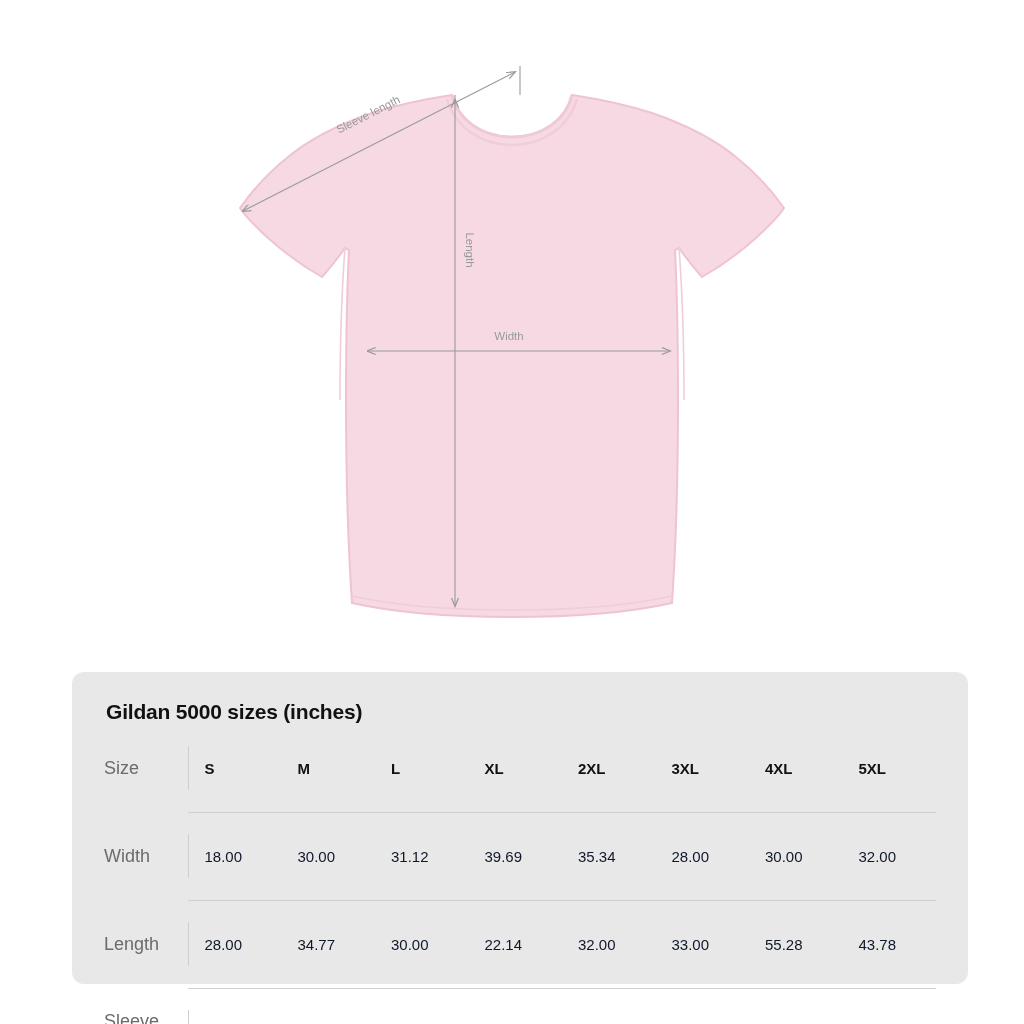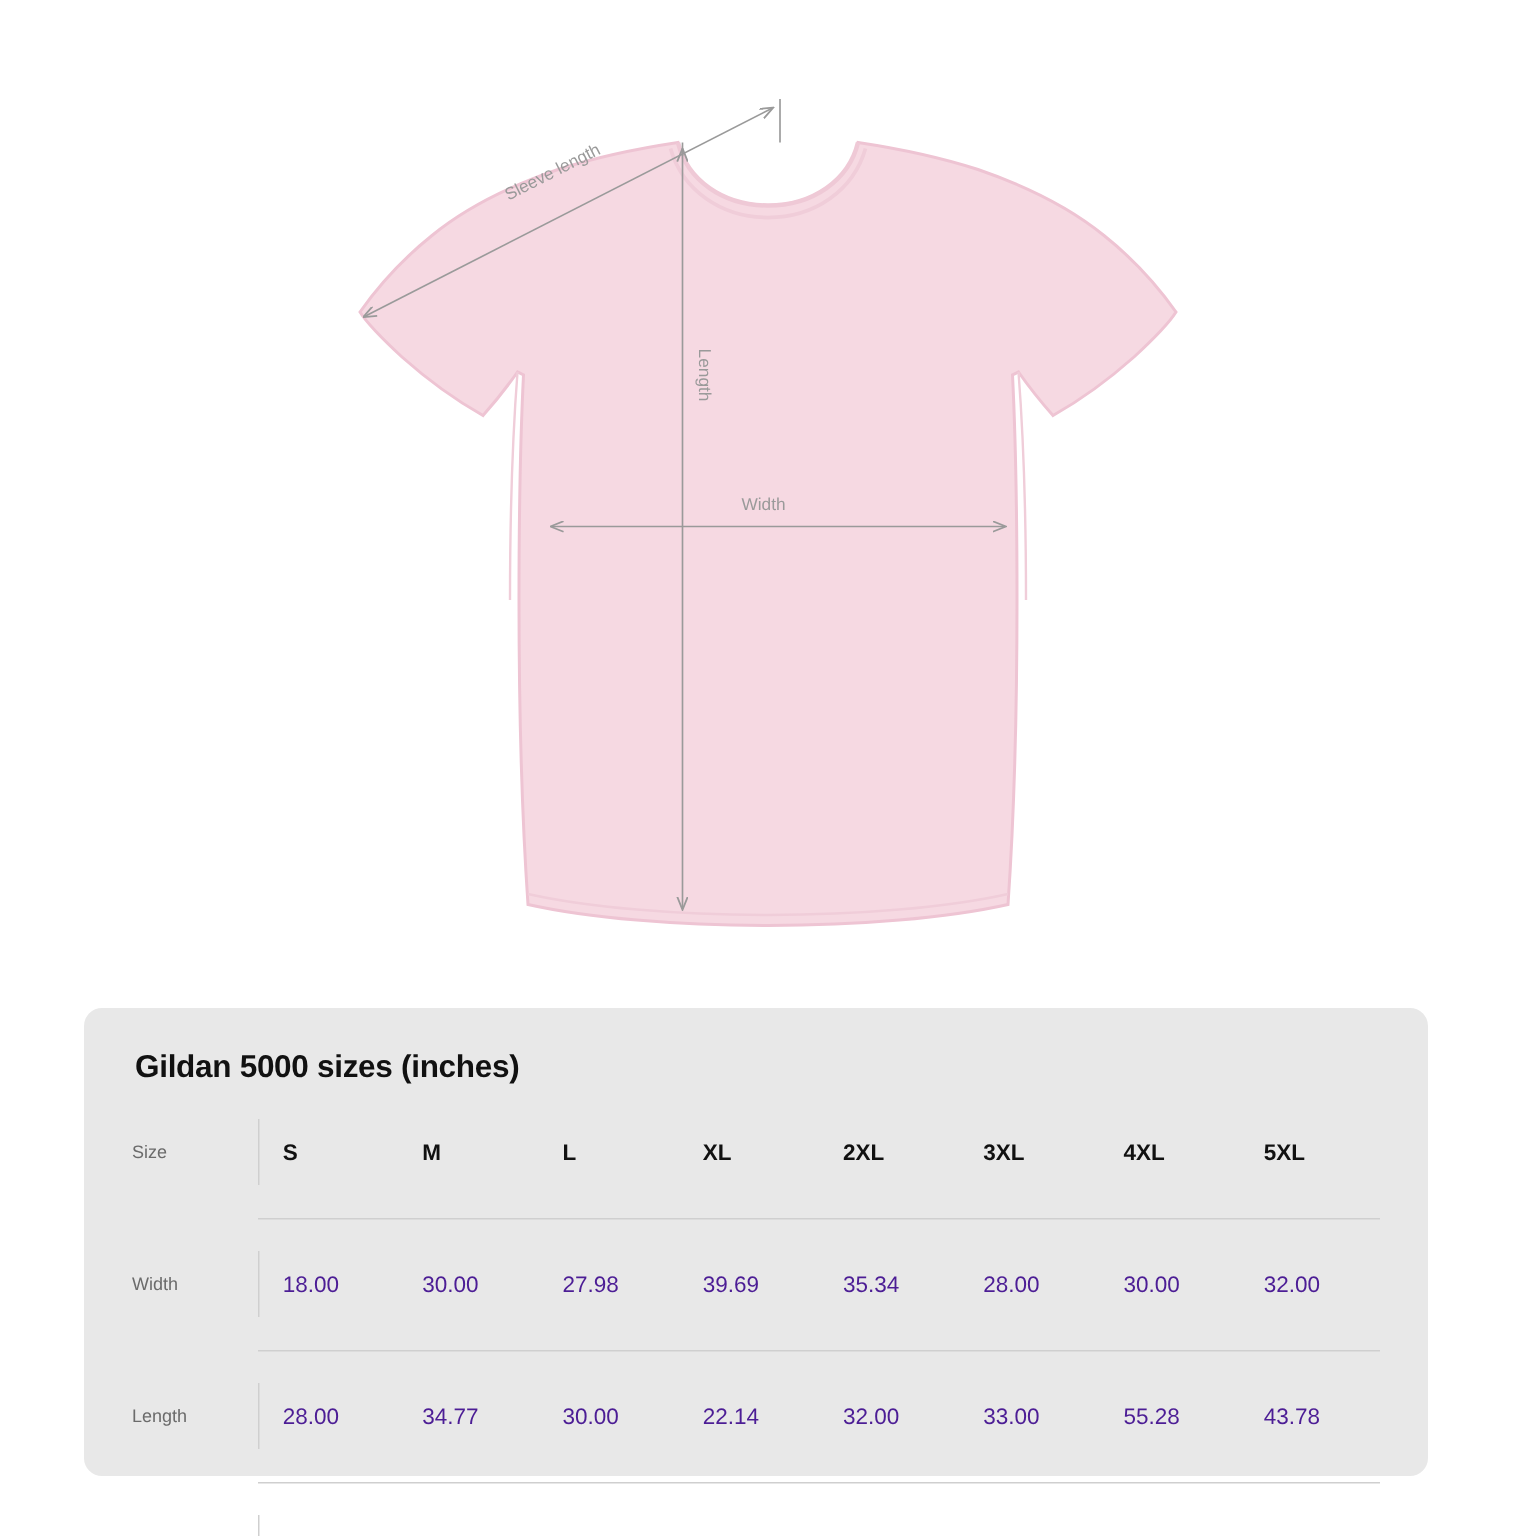--- a/index.html
+++ b/index.html
@@ -27,21 +27,21 @@
     width: 1024px;
     height: 660px;
   }
   .illustration svg {
     display: block;
   }
 
   
   .chart-card {
     position: absolute;
-    left: 56px;
+    left: 72px;
     top: 672px;
     width: 896px;
     height: 312px;
     background: #e8e8e8;
     border-radius: 12px;
     box-sizing: border-box;
     padding: 28px 32px 20px 32px;
   }
   .chart-title {
     font-size: 21px;
@@ -57,29 +57,29 @@
   }
   table.size-table td, table.size-table th {
     text-align: left;
     padding: 0;
     vertical-align: middle;
     height: 44px;
     box-sizing: border-box;
   }
   .rowlabel {
     width: 84px;
-    font-size: 12px;
+    font-size: 18px;
     color: #6b6b6b;
     font-weight: normal;
     padding-right: 10px !important;
     line-height: 1.25;
   }
   .cell {
     font-size: 15px;
-    color: #4c1d95;
+    color: #0f172a;
     padding-left: 16px !important;
   }
   .cell.head {
     font-weight: bold;
     color: #111111;
   }
   .divider-row td {
     height: 1px;
     padding: 0 !important;
   }
@@ -188,21 +188,21 @@
           <td></td>
           <td colspan="8">
               <div class="divider"></div>
             </td>
         </tr>
 
         <tr>
           <td class="rowlabel">Width</td>
           <td class="cell">18.00</td>
           <td class="cell">30.00</td>
-          <td class="cell">27.98</td>
+          <td class="cell">31.12</td>
           <td class="cell">39.69</td>
           <td class="cell">35.34</td>
           <td class="cell">28.00</td>
           <td class="cell">30.00</td>
           <td class="cell">32.00</td>
         </tr>
         <tr class="divider-row">
           <td></td>
           <td colspan="8">
               <div class="divider"></div>

